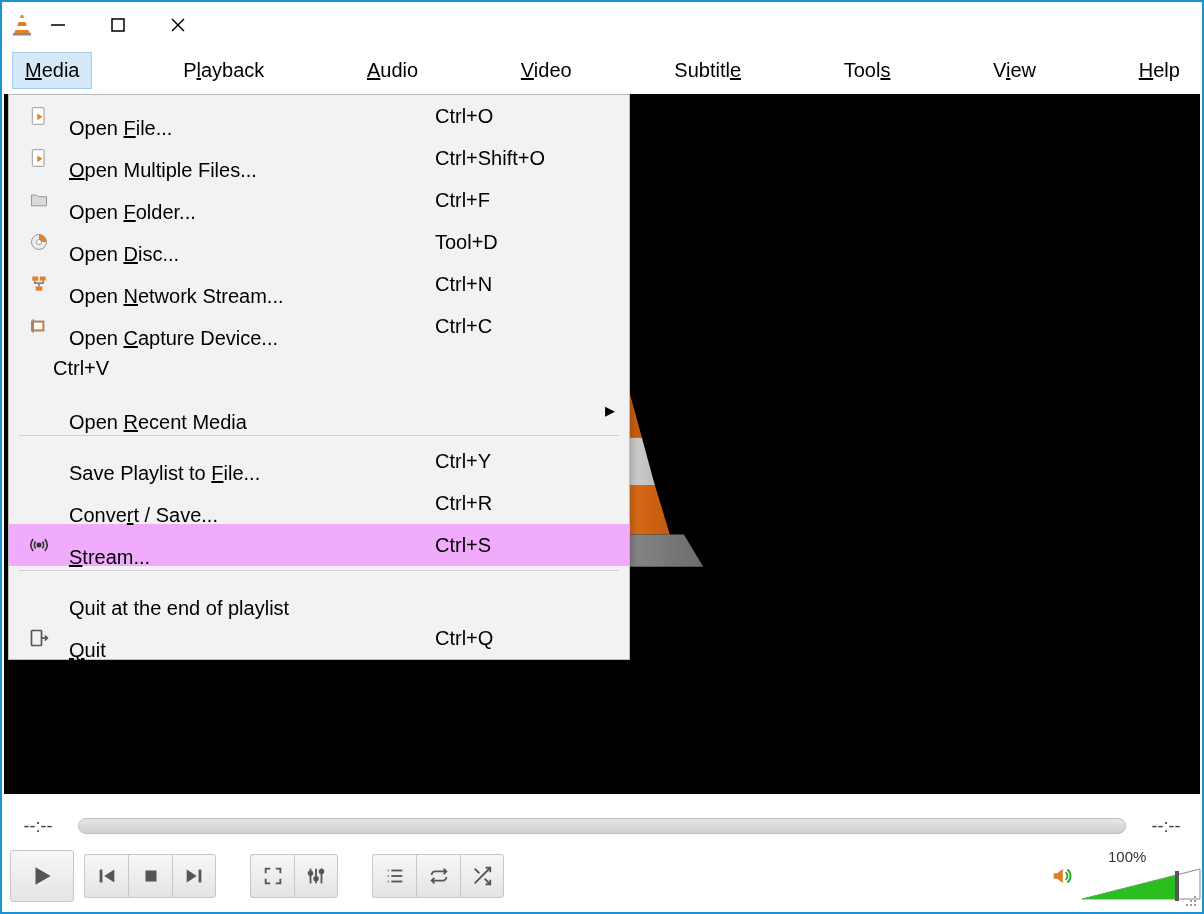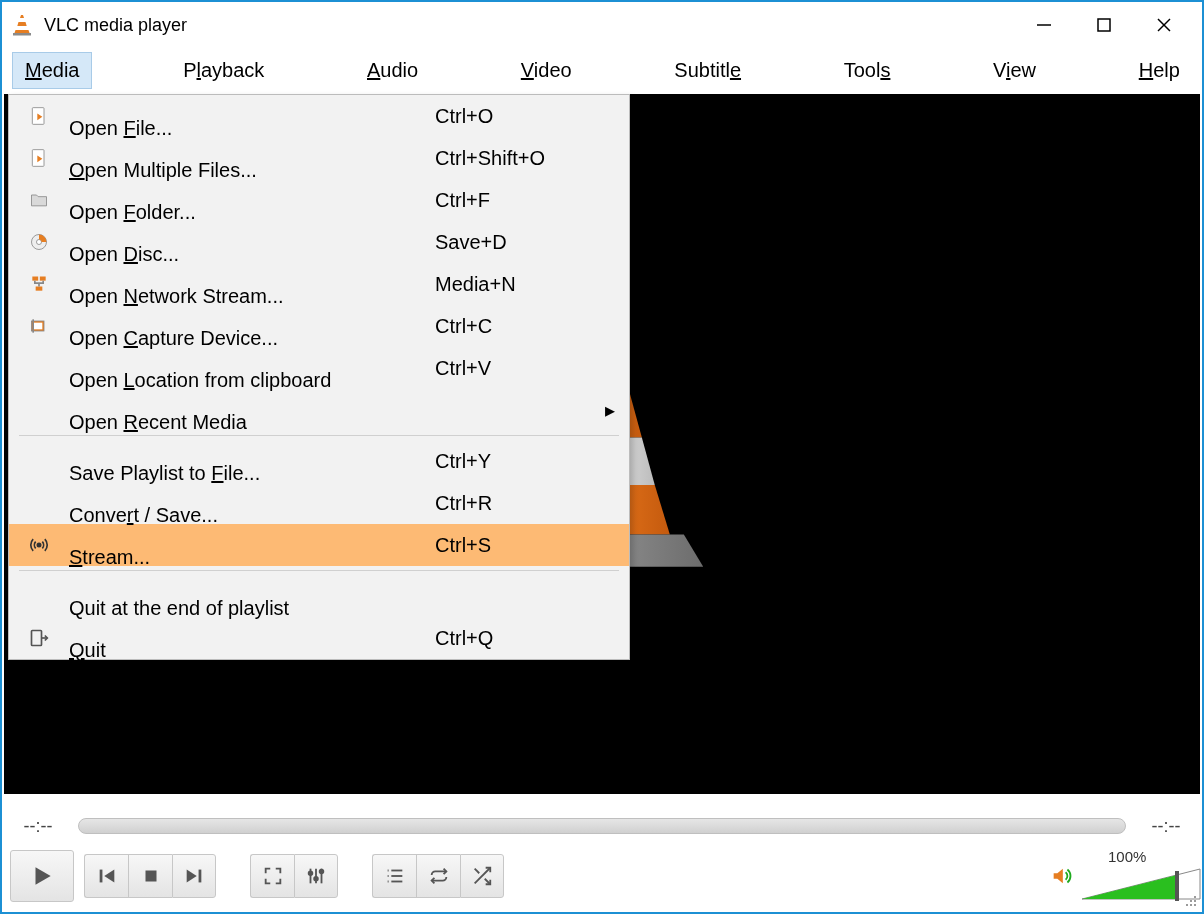--- a/index.html
+++ b/index.html
@@ -23,21 +23,21 @@
 .cone-big { width: 220px; height: 280px; }
 
 
 .dropdown { position: absolute; left: 6px; top: 92px; width: 622px; background: #f2f2f2; border: 1px solid #bcbcbc; box-shadow: 3px 3px 6px rgba(0,0,0,.2); z-index: 10; }
 .dd-row { display: flex; align-items: center; height: 42px; padding: 0 14px 0 16px; font-size: 20px; color: #000; }
 .dd-row .ico { width: 28px; display:flex; align-items:center; justify-content:center; }
 .dd-row .lbl { flex: 1; padding-left: 16px; margin-top: 24px; }
 .dd-row .lbl .u { text-decoration: underline; }
 .dd-row .sc { width: 160px; text-align: left; }
 .dd-row .arrow { width: 20px; text-align: right; }
-.dd-row.highlight { background: #fdba74; justify-content: space-between; }
+.dd-row.highlight { background: #f0abfc; justify-content: space-between; }
 .dd-sep { height: 1px; background: #d0d0d0; margin: 4px 10px; }
 
 
 .seekrow { position: absolute; left: 8px; right: 8px; bottom: 72px; height: 28px; display:flex; align-items:center; gap:12px; }
 .time { font-size: 18px; color: #444; width: 56px; text-align:center; }
 .seek-track { flex:1; height: 16px; background: linear-gradient(#e6e6e6,#d0d0d0); border:1px solid #bfbfbf; border-radius: 8px; }
 
 
 .controls { position: absolute; left: 8px; right: 0; bottom: 8px; height: 56px; display:flex; align-items:center; gap:10px; }
 .ctrl-btn { height:44px; min-width:44px; background: linear-gradient(#f7f7f7,#e4e4e4); border:1px solid #c7c7c7; border-radius:3px; display:flex; align-items:center; justify-content:center; }
@@ -60,21 +60,20 @@
   <span class="app-icon">
     <svg viewBox="0 0 24 24" width="24" height="24">
       <path d="M11 2h2l1 3h-4z" fill="#e67e22"></path>
       <path d="M9.5 5h5l1 4h-7z" fill="#fff"></path>
       <path d="M8.5 9h7l1.2 4h-9.4z" fill="#e67e22"></path>
       <path d="M7 13h10l1.3 4h-12.6z" fill="#fff"></path>
       <path d="M5.5 17h13l1 3H4.5z" fill="#e67e22"></path>
       <rect x="3" y="20" width="18" height="2.5" fill="#8a8a8a"></rect>
     </svg>
   </span>
-  <span class="title">VLC media player</span>
   <div class="win-controls">
     <span class="win-btn">
       <svg width="18" height="18" viewBox="0 0 18 18">
           <line x1="2" y1="9" x2="16" y2="9" stroke="#000" stroke-width="1.5"></line>
         </svg>
     </span>
     <span class="win-btn">
       <svg width="18" height="18" viewBox="0 0 18 18">
           <rect x="3" y="3" width="12" height="12" fill="none" stroke="#000" stroke-width="1.5"></rect>
         </svg>
@@ -162,51 +161,50 @@
     </div>
     <div class="dd-row">
       <span class="ico">
         <svg width="20" height="20" viewBox="0 0 24 24">
           <circle cx="12" cy="12" r="9" fill="#eee" stroke="#888"></circle>
           <circle cx="12" cy="12" r="3" fill="#fff" stroke="#888"></circle>
           <path d="M12 3a9 9 0 0 1 9 9h-6a3 3 0 0 0-3-3z" fill="#e67e22"></path>
         </svg>
       </span>
       <span class="lbl">Open <span class="u">D</span>isc...</span>
-      <span class="sc">Save+D</span>
+      <span class="sc">Tool+D</span>
       <span class="arrow"></span>
     </div>
     <div class="dd-row">
       <span class="ico">
         <svg width="20" height="20" viewBox="0 0 24 24">
           <rect x="4" y="3" width="7" height="5" fill="#e67e22"></rect>
           <rect x="13" y="3" width="7" height="5" fill="#e67e22"></rect>
           <rect x="8" y="15" width="8" height="5" fill="#e67e22"></rect>
           <path d="M7 8v3h10V8M12 11v4" stroke="#888" fill="none" stroke-width="2"></path>
         </svg>
       </span>
       <span class="lbl">Open <span class="u">N</span>etwork Stream...</span>
-      <span class="sc">Media+N</span>
+      <span class="sc">Ctrl+N</span>
       <span class="arrow"></span>
     </div>
     <div class="dd-row">
       <span class="ico">
         <svg width="20" height="20" viewBox="0 0 24 24">
           <rect x="3" y="6" width="15" height="12" fill="#e67e22" stroke="#888"></rect>
           <rect x="5" y="8" width="11" height="8" fill="#fff"></rect>
           <rect x="4" y="4" width="2" height="16" fill="#888"></rect>
         </svg>
       </span>
       <span class="lbl">Open <span class="u">C</span>apture Device...</span>
       <span class="sc">Ctrl+C</span>
       <span class="arrow"></span>
     </div>
     <div class="dd-row">
       <span class="ico"></span>
-      <span class="lbl">Open <span class="u">L</span>ocation from clipboard</span>
       <span class="sc">Ctrl+V</span>
       <span class="arrow"></span>
     </div>
     <div class="dd-row">
       <span class="ico"></span>
       <span class="lbl">Open <span class="u">R</span>ecent Media</span>
       <span class="sc"></span>
       <span class="arrow">▸</span>
     </div>
     <div class="dd-sep"></div>

